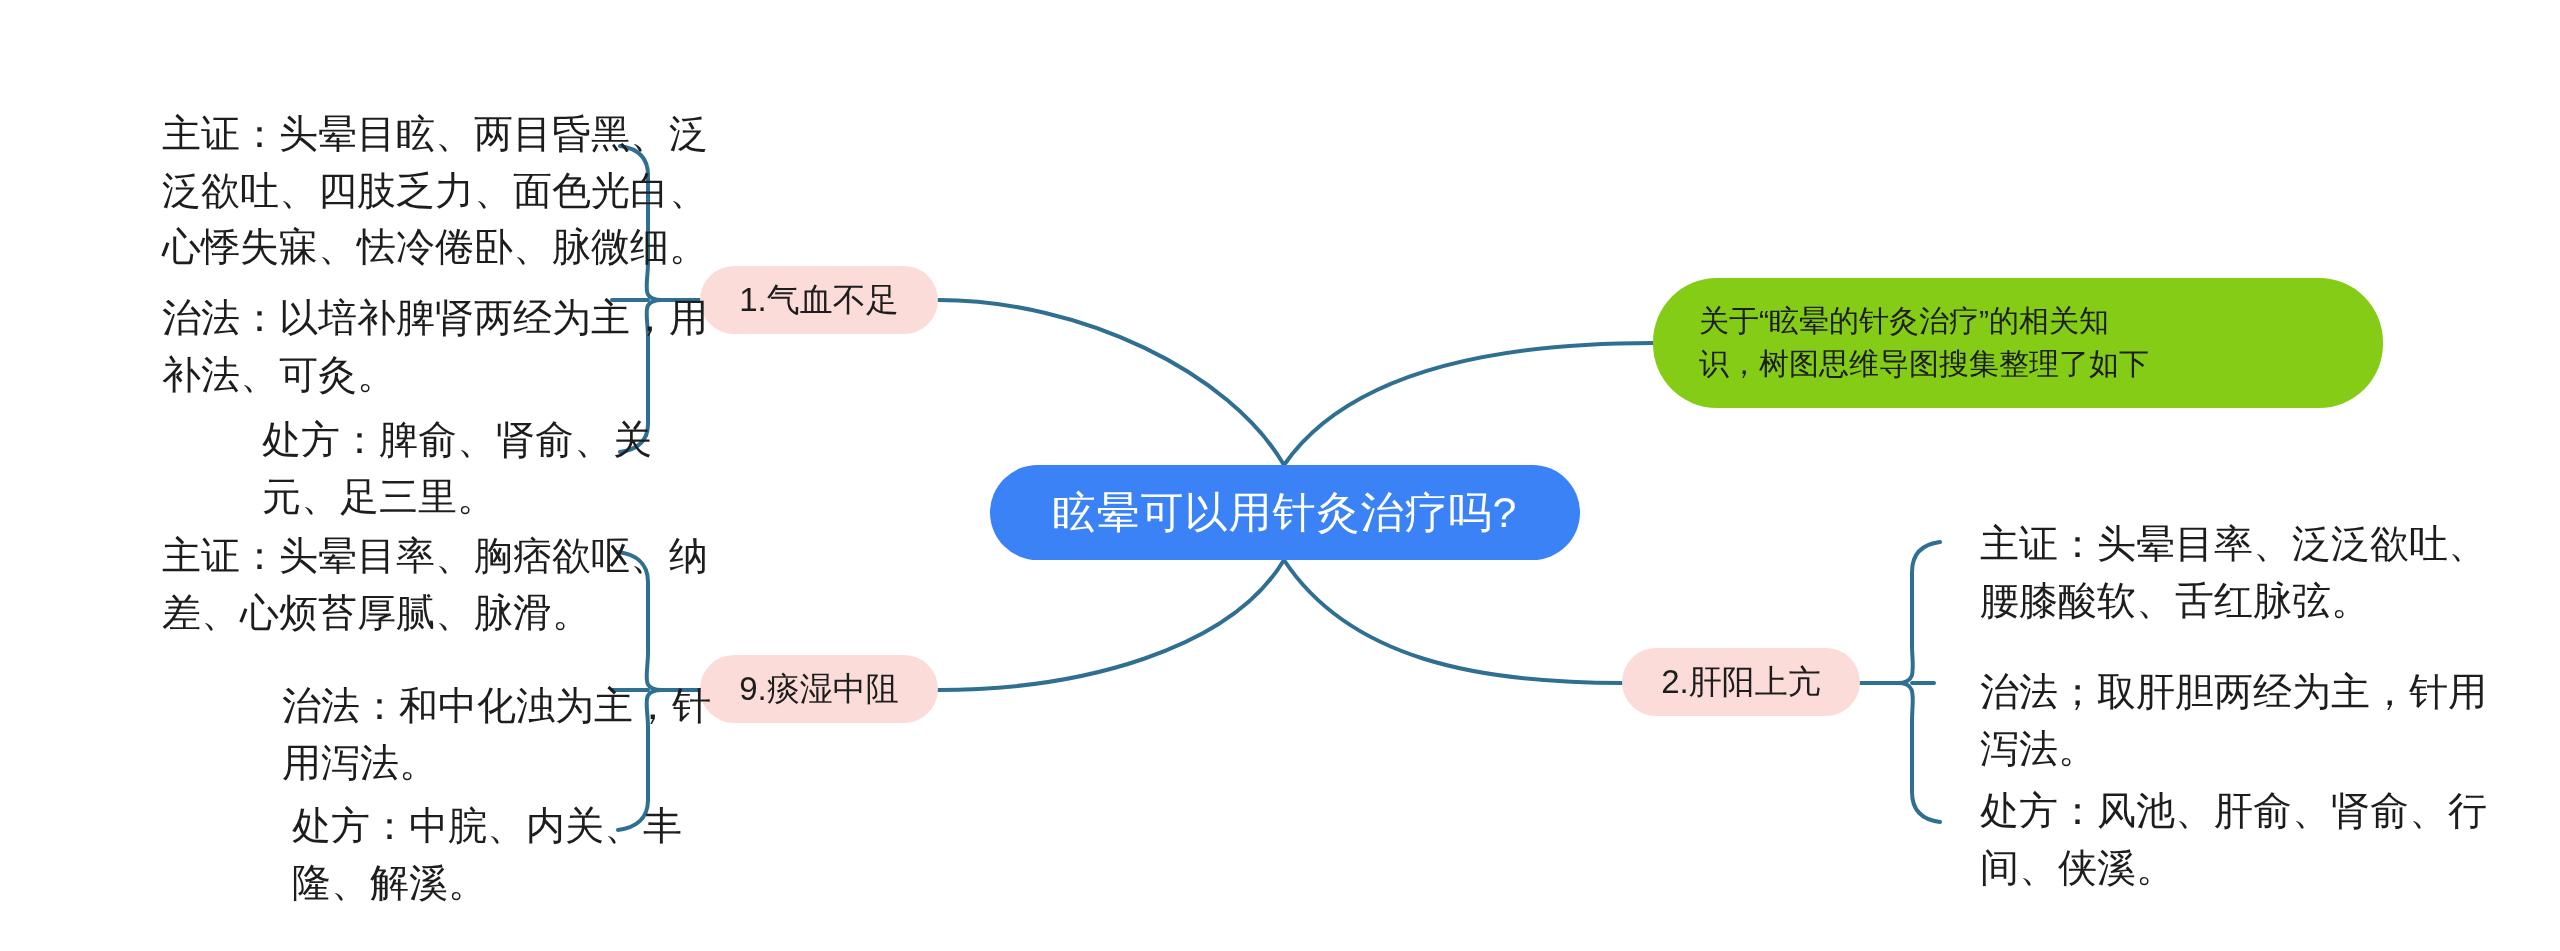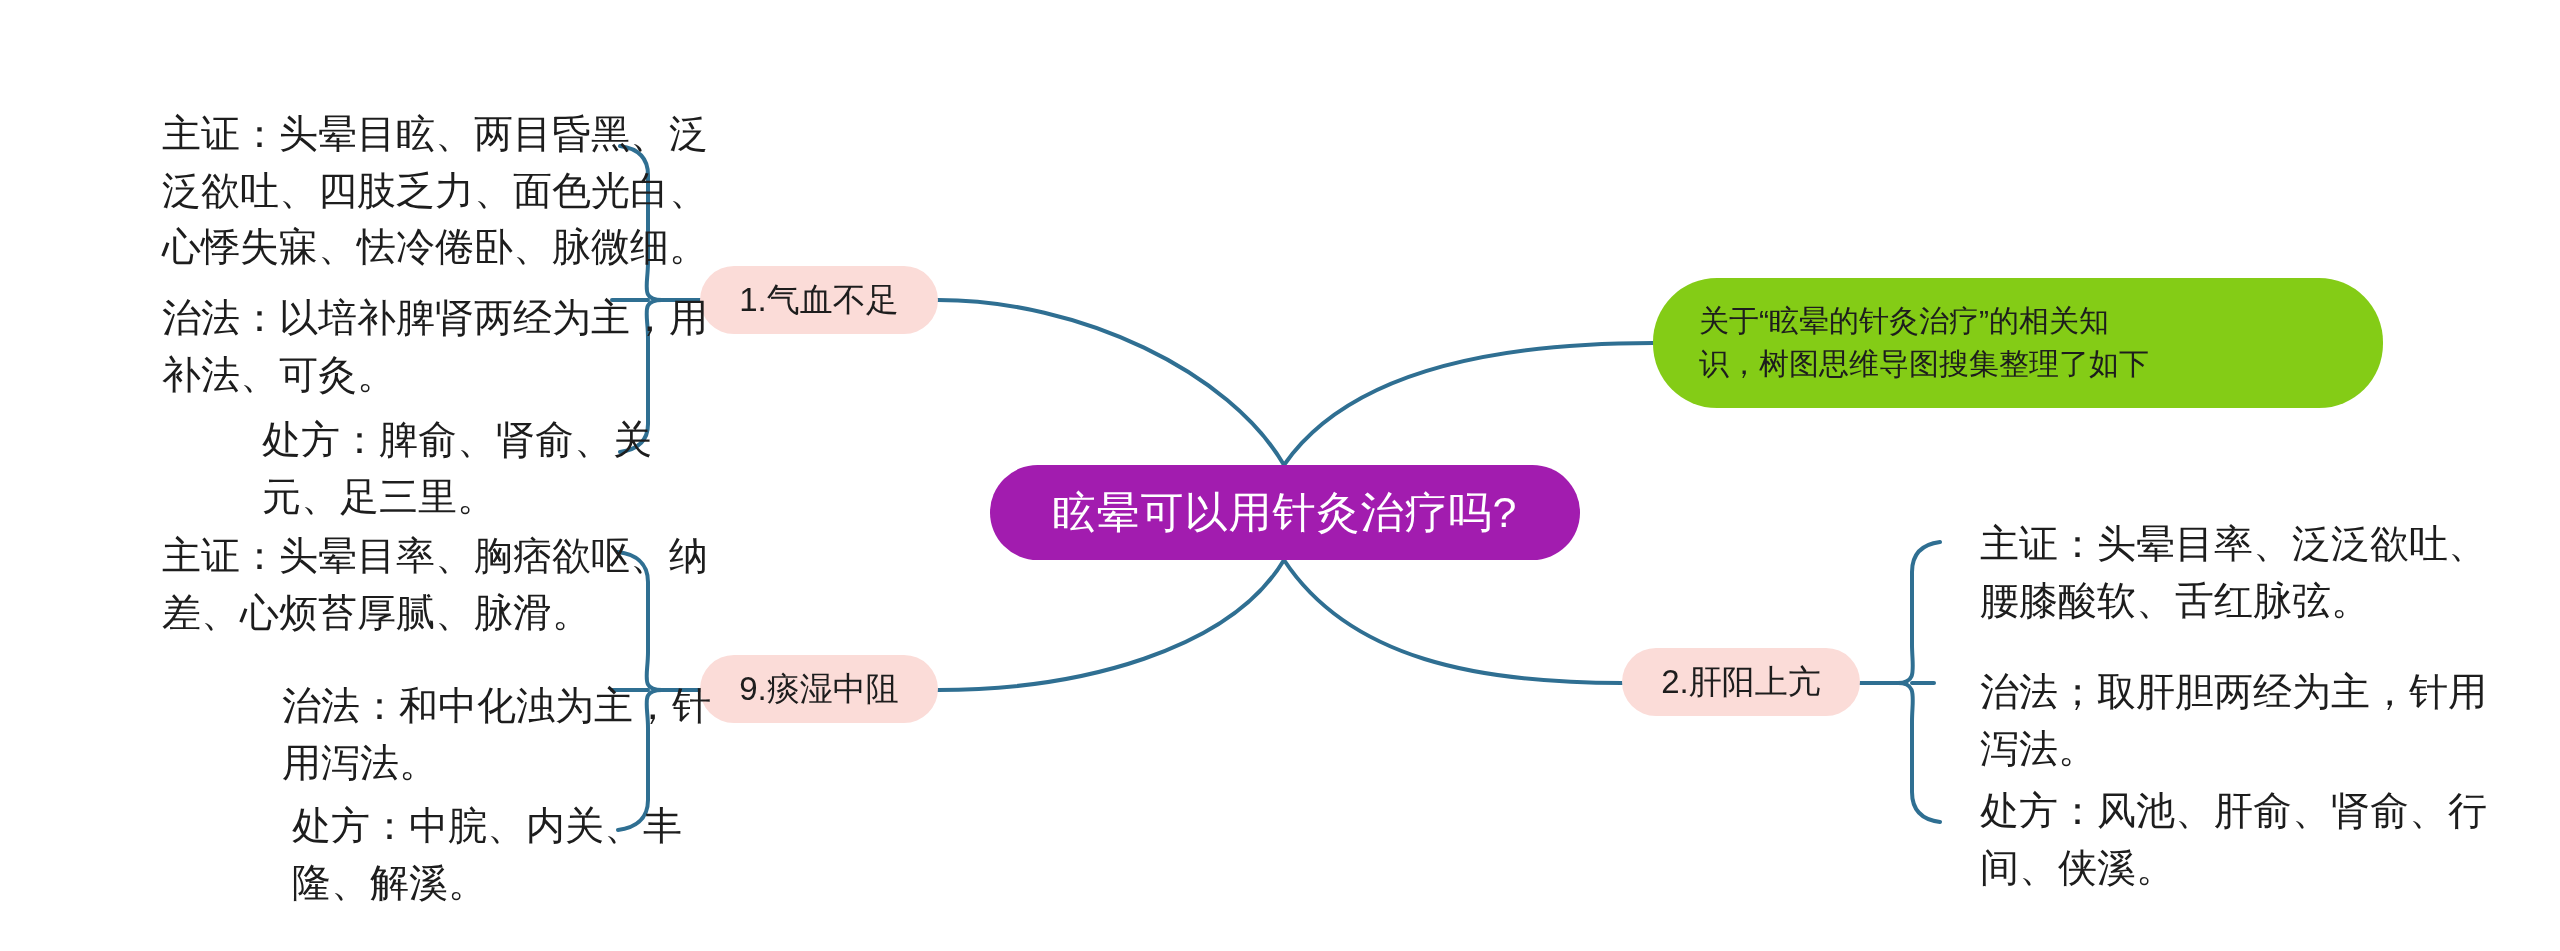--- a/index.html
+++ b/index.html
@@ -16,21 +16,21 @@
   .node{
     position:absolute;
     display:flex;align-items:center;justify-content:center;
     box-sizing:border-box;
     text-align:center;
   }
 
   
   .root{
     left:990px;top:465px;width:590px;height:95px;
-    background:#a21caf;
+    background:#3b82f6;
     border-radius:48px;
     color:#ffffff;
     font-size:43px;
     letter-spacing:1px;
     line-height:1.1;
   }
 
   
   .pill{
     background:#fbdcd8;

